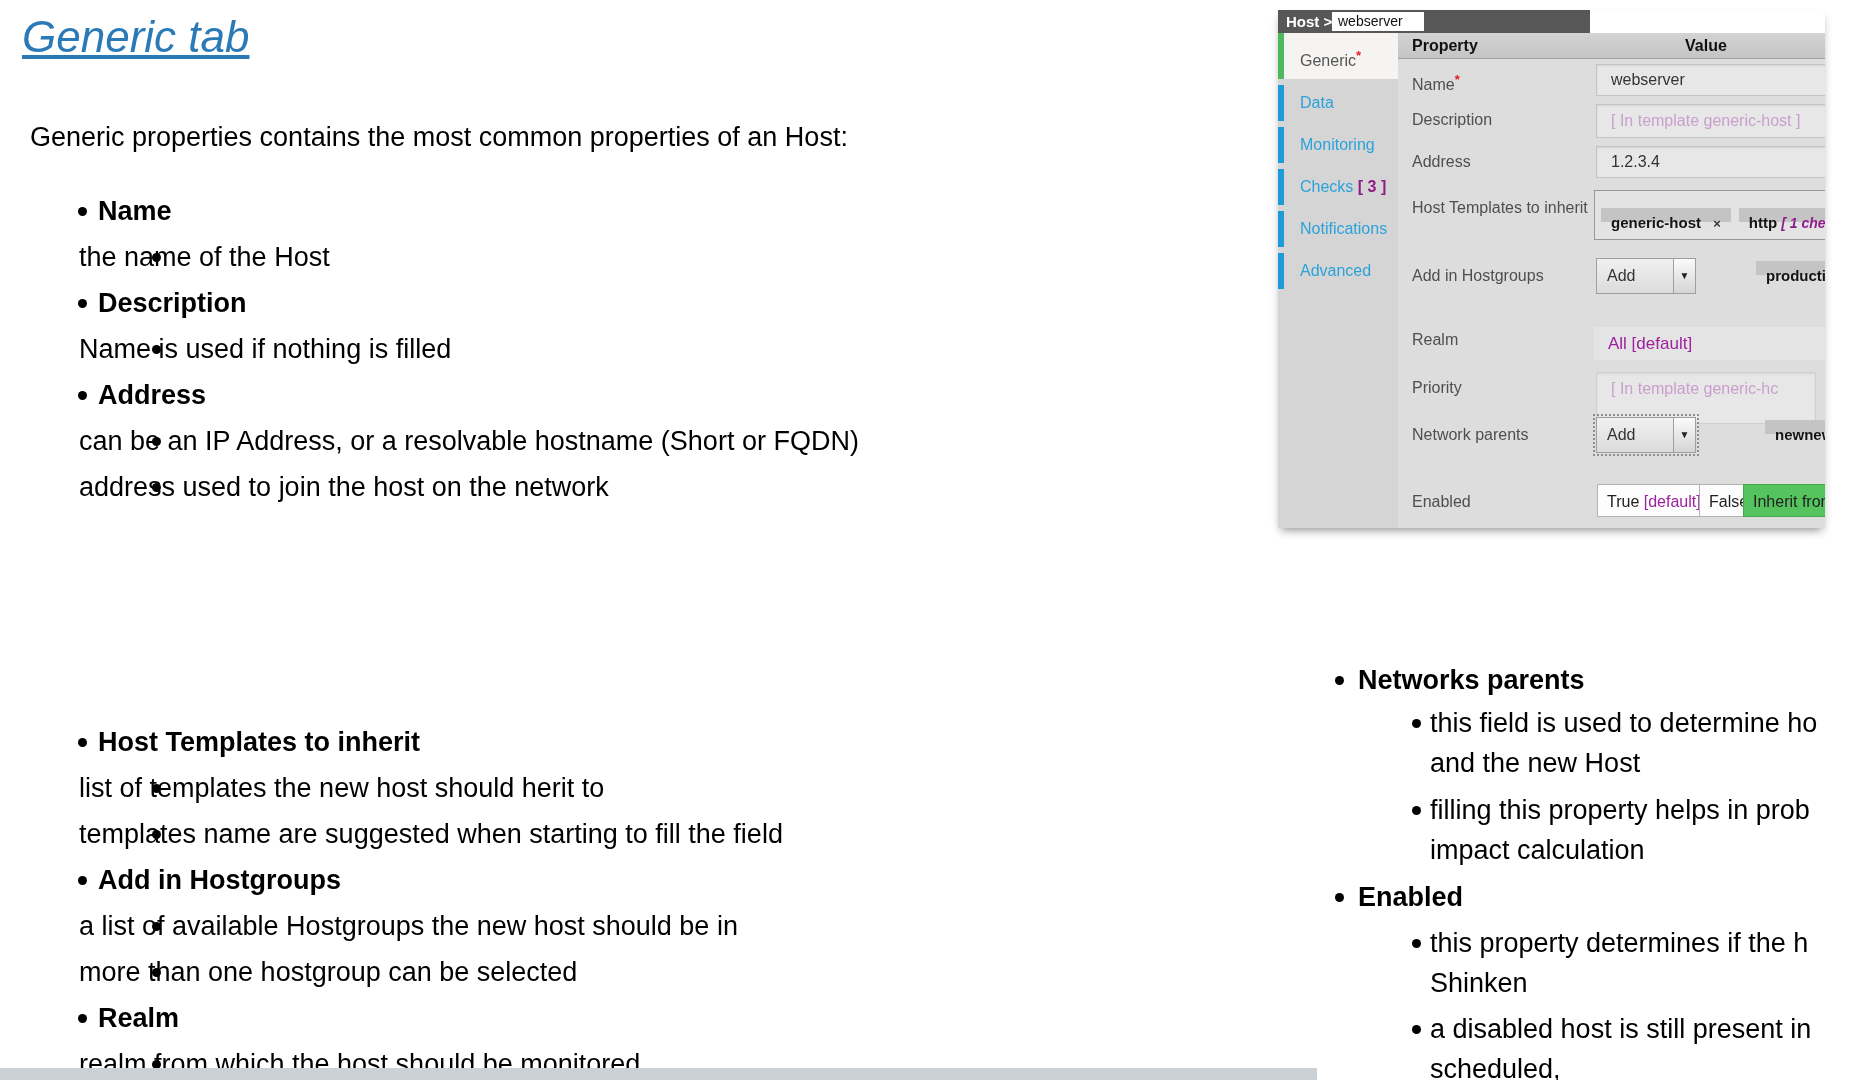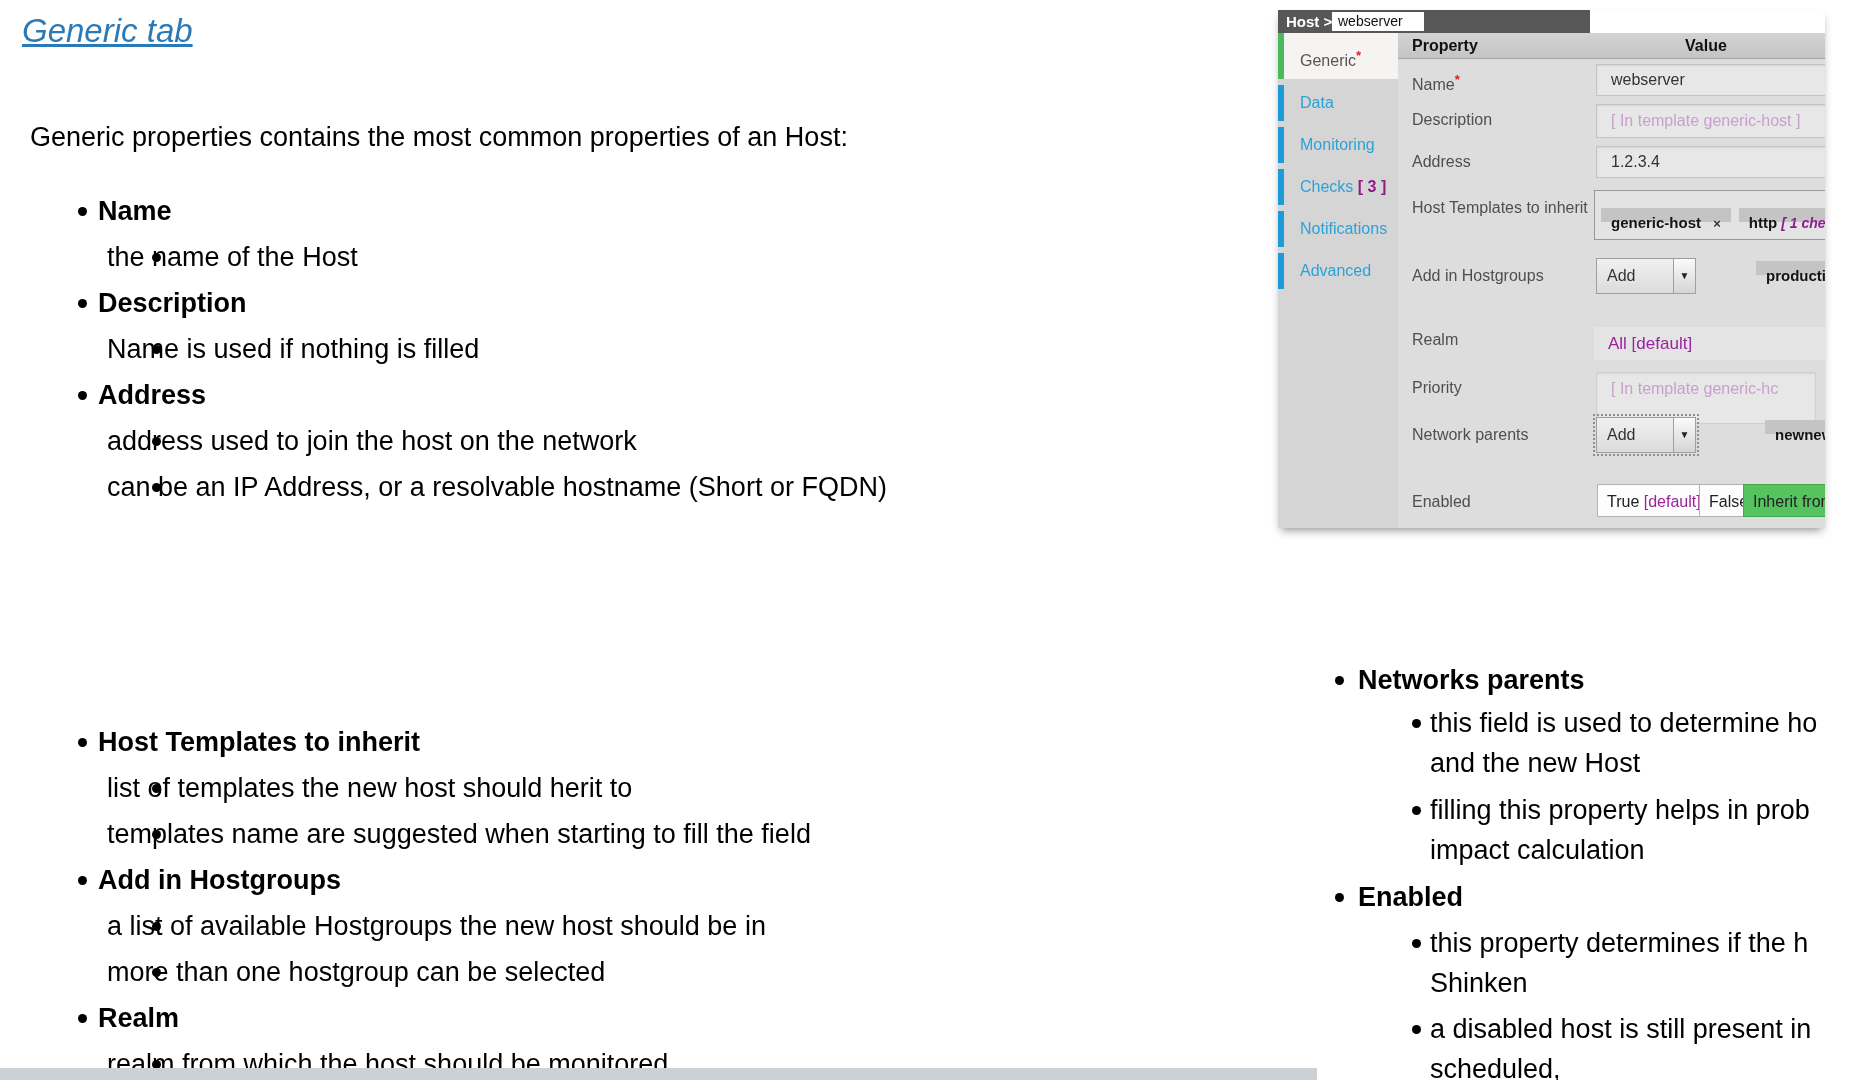--- a/index.html
+++ b/index.html
@@ -2,34 +2,34 @@
 <html><head>
 <meta charset="utf-8">
 <style>
   html,body{margin:0;padding:0;}
   body{
     width:1850px;height:1080px;position:relative;overflow:hidden;
     background:#ffffff;font-family:"Liberation Sans",sans-serif;color:#000;
   }
   
   .doc-heading{
-    position:absolute;left:22px;top:12px;font-size:33px;font-style:italic;
+    position:absolute;left:22px;top:12px;font-size:44px;font-style:italic;
     color:#2b7ab8;text-decoration:underline;cursor:pointer;white-space:nowrap;
   }
   .doc-intro{
     position:absolute;left:30px;top:120px;font-size:27px;line-height:34px;white-space:nowrap;
   }
   .doc-list{position:absolute;left:0;width:1270px;}
   #list1{top:188px;}
   #list2{top:719px;}
   .line{position:relative;height:46px;line-height:46px;white-space:nowrap;font-size:27px;}
   .line .dot{position:absolute;width:9px;height:9px;border-radius:50%;background:#000;top:19px;}
   .line.h{font-weight:bold;padding-left:98px;}
   .line.h .dot{left:78px;}
-  .line.s{padding-left:107px;}
+  .line.s{padding-left:79px;}
   .line.s .dot{left:152px;}
   .seg-b{font-weight:bold;}
   
   #rlist{position:absolute;left:1335px;top:660px;width:600px;}
   #rlist .line{height:40px;line-height:40px;}
   #rlist .line .dot{top:16px;}
   #rlist .line.h{padding-left:23px;}
   #rlist .line.h .dot{left:0;}
   #rlist .line.s{padding-left:95px;}
   #rlist .line.s .dot{left:77px;}
@@ -93,22 +93,22 @@
 <body>
 
 <a class="doc-heading">Generic tab</a>
 <div class="doc-intro">Generic properties contains the most common properties of an Host:</div>
 <div class="doc-list" id="list1">
     <div class="line h"><span class="dot"></span>Name</div>
     <div class="line s"><span class="dot"></span>the name of the Host</div>
     <div class="line h"><span class="dot"></span>Description</div>
     <div class="line s"><span class="dot"></span>Name is used if nothing is filled</div>
     <div class="line h"><span class="dot"></span>Address</div>
+    <div class="line s"><span class="dot"></span>can be an IP Address, or a resolvable hostname (Short or FQDN)</div>
     <div class="line s"><span class="dot"></span>address used to join the host on the network</div>
-    <div class="line s"><span class="dot"></span>can be an IP Address, or a resolvable hostname (Short or FQDN)</div>
   </div>
 <div class="doc-list" id="list2">
     <div class="line h"><span class="dot"></span>Host Templates to inherit</div>
     <div class="line s"><span class="dot"></span>list of templates the new host should herit to</div>
     <div class="line s"><span class="dot"></span>templates name are suggested when starting to fill the field</div>
     <div class="line h"><span class="dot"></span>Add in Hostgroups</div>
     <div class="line s"><span class="dot"></span>a list of available Hostgroups the new host should be in</div>
     <div class="line s"><span class="dot"></span>more than one hostgroup can be selected</div>
     <div class="line h"><span class="dot"></span>Realm</div>
     <div class="line s"><span class="dot"></span>realm from which the host should be monitored</div>

